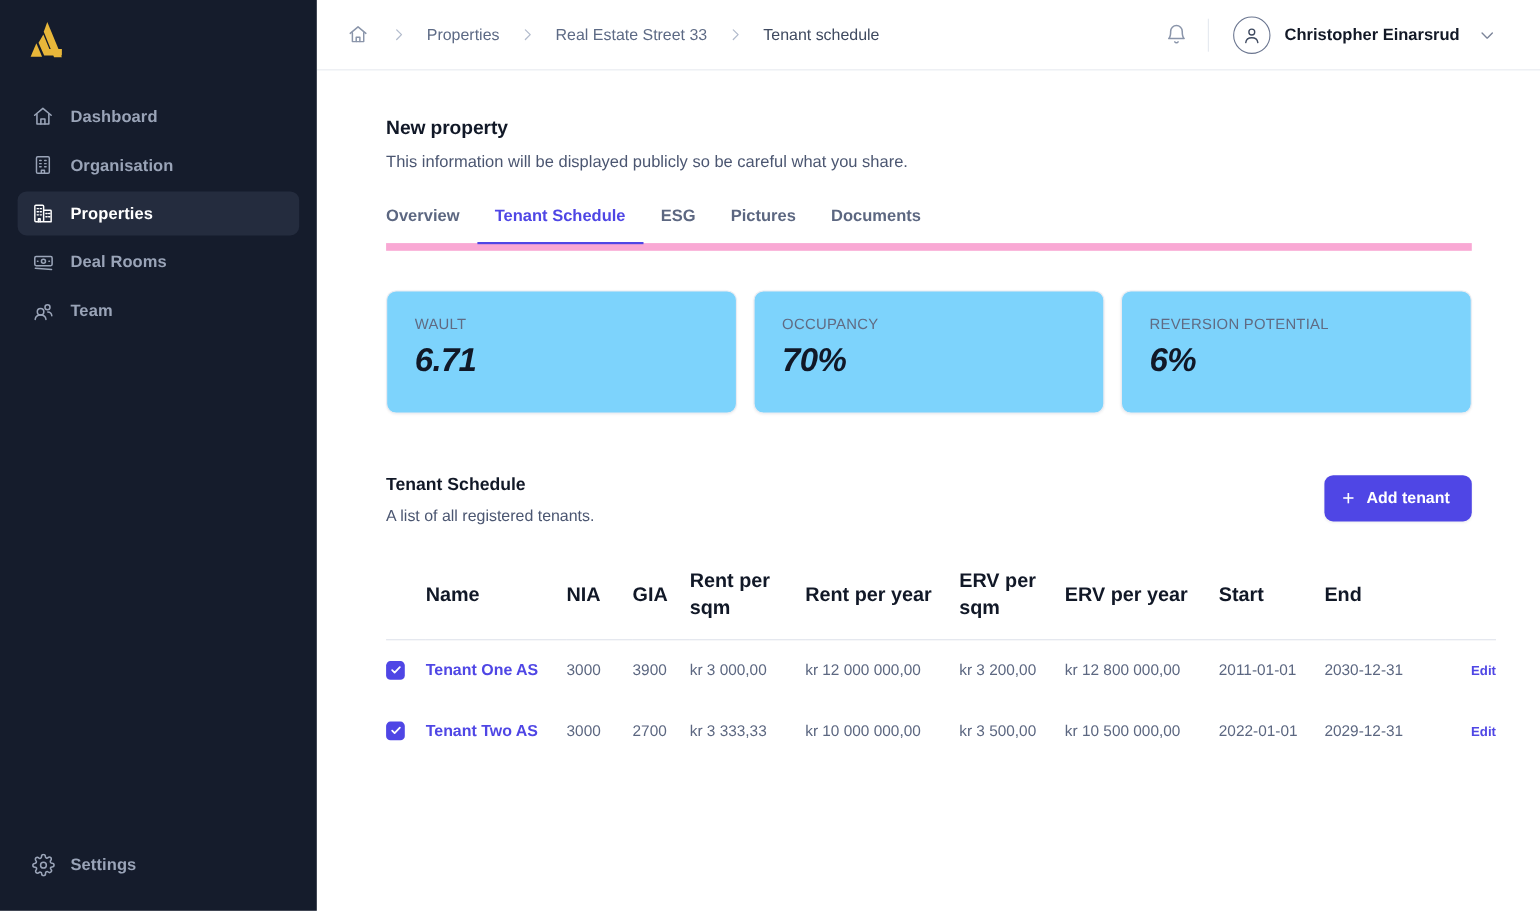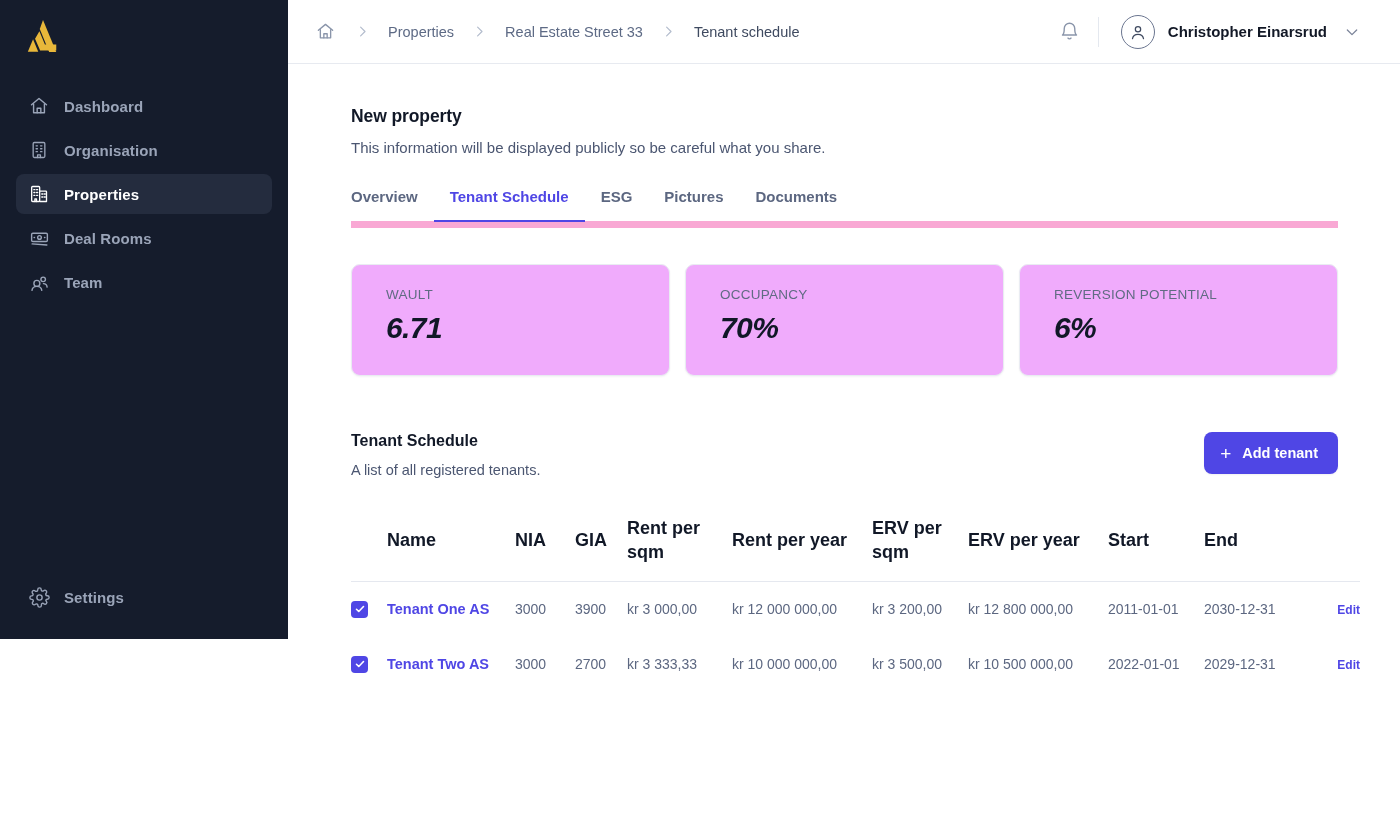--- a/index.html
+++ b/index.html
@@ -6,21 +6,21 @@
   html, body {
     width: 1400px; height: 830px;
     font-family: "Liberation Sans", sans-serif;
     background: #ffffff;
     overflow: hidden;
   }
   .app { display: flex; width: 1400px; height: 830px; }
 
   
   .sidebar {
-    width: 288px; height: 639px;
+    width: 288px; height: 828px;
     background: #151c2c;
     display: flex; flex-direction: column;
     flex: 0 0 288px;
     position: relative;
   }
   .logo-wrap { height: 72px; display: flex; align-items: center; padding-left: 22px; }
   .logo { width: 42px; height: 36px; display: block; }
   .nav { margin-top: 14px; display: flex; flex-direction: column; gap: 4px; padding: 0 16px; }
   .nav-item {
     display: flex; align-items: center; gap: 14px;
@@ -73,23 +73,23 @@
   .tab {
     font-size: 15px; font-weight: 700; color: #5c6781;
     padding: 0 16px 15px 16px; cursor: pointer;
     border-bottom: 2.5px solid transparent; margin-bottom: -1px; white-space: nowrap;
   }
   .tab:first-child { padding-left: 0; }
   .tab.active { color: #4f46e5; border-bottom-color: #4f46e5; }
 
   .cards { display: flex; gap: 15px; margin-top: 36px; }
   .card {
-    flex: 1 1 0; background: #f0abfc;
+    flex: 1 1 0; background: #7dd3fc;
     border: 1px solid #e9ecf2; border-radius: 9px;
-    padding: 22px 25px 26px 34px;
+    padding: 22px 25px 26px 25px;
     box-shadow: 0 1px 2px rgba(16,24,40,.05);
     min-height: 112px;
   }
   .card-label { font-size: 13.5px; color: #606b83; letter-spacing: .25px; }
   .card-value { font-size: 30px; font-weight: 700; color: #111827; margin-top: 9px; letter-spacing: -.6px; font-style: italic; }
 
   .section { display: flex; align-items: flex-start; justify-content: space-between; margin-top: 56px; }
   .sec-title { font-size: 16px; font-weight: 700; color: #111827; }
   .sec-sub { font-size: 14.5px; color: #4b5671; margin-top: 12px; }
   .btn-add {

